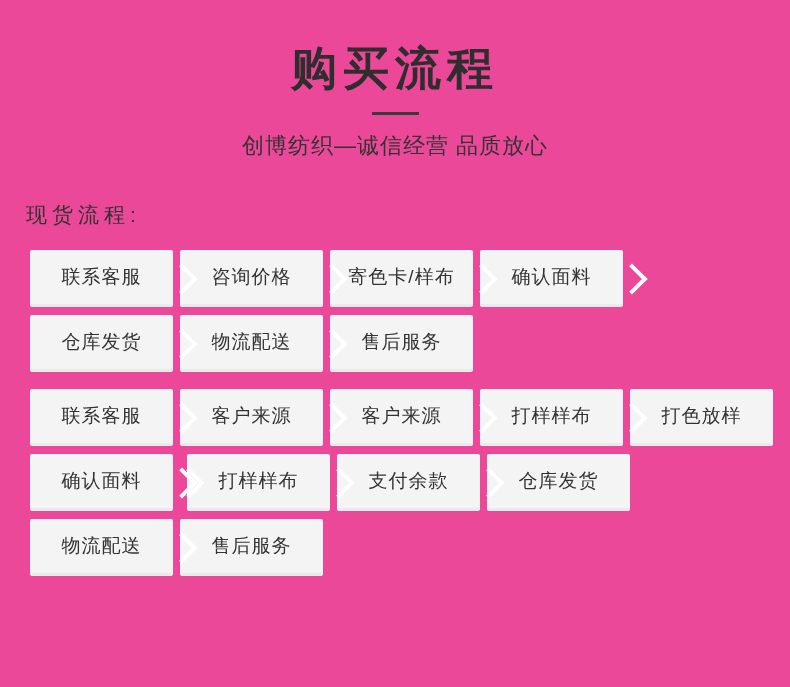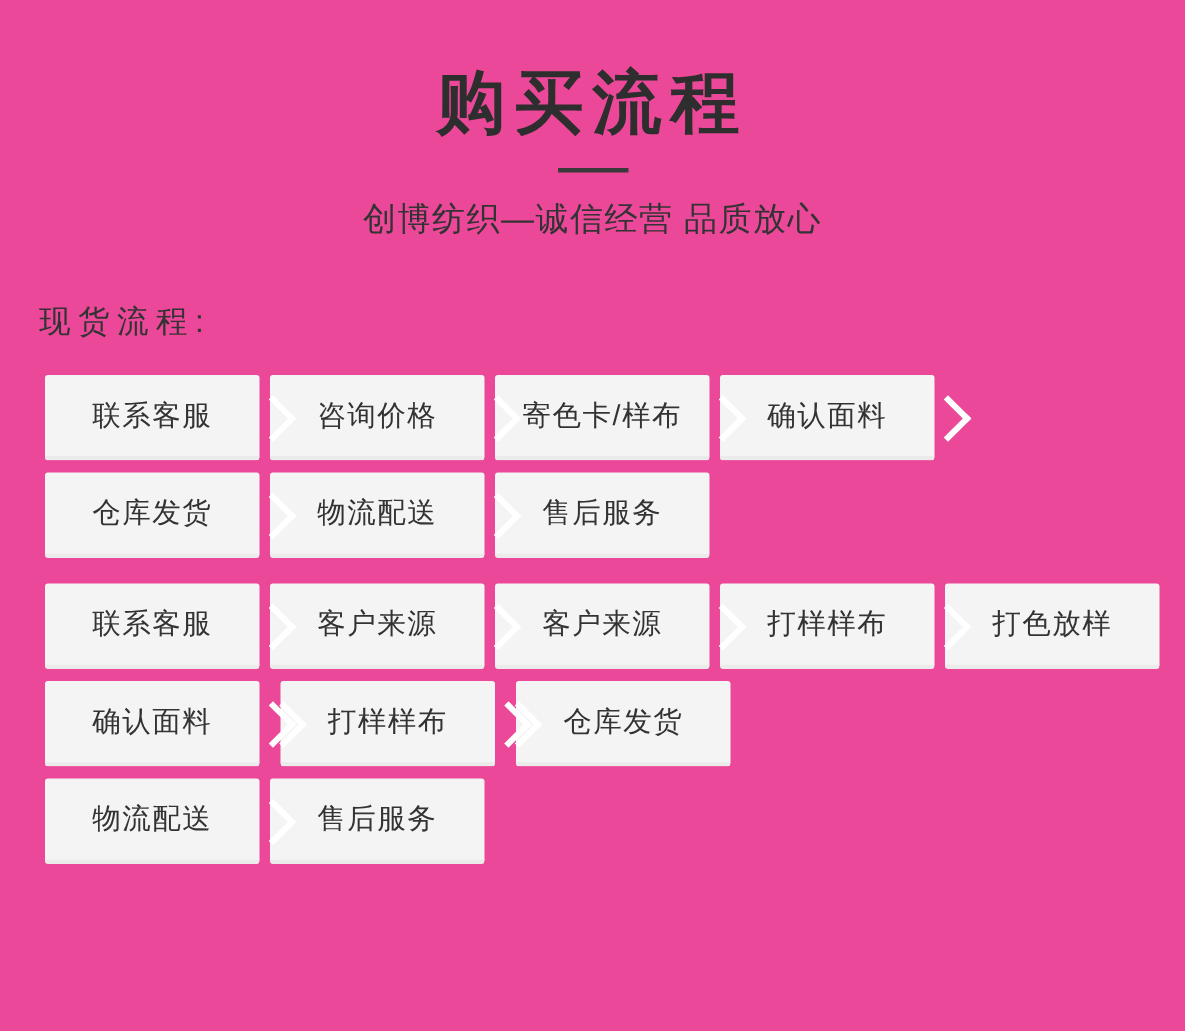--- a/index.html
+++ b/index.html
@@ -137,20 +137,21 @@
           <div class="step">打样样布</div>
           <span class="arrow"></span>
           <div class="step">打色放样</div>
         </div>
         <div class="row">
           <div class="step">确认面料</div>
           <span class="arrow"></span>
           <span class="arrow"></span>
           <div class="step">打样样布</div>
           <span class="arrow"></span>
+          <div class="step">支付余款</div>
           <span class="arrow"></span>
           <div class="step">仓库发货</div>
         </div>
         <div class="row">
           <div class="step">物流配送</div>
           <span class="arrow"></span>
           <div class="step">售后服务</div>
         </div>
       </div>
   </div>

